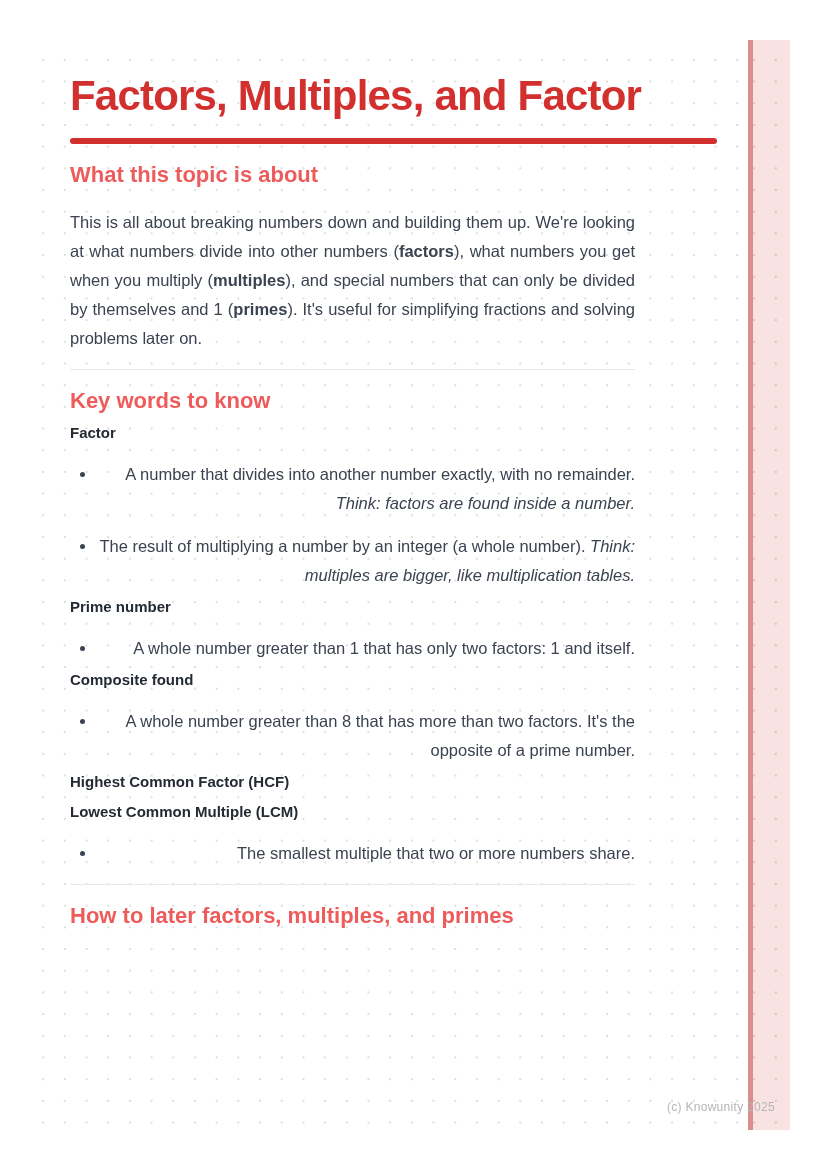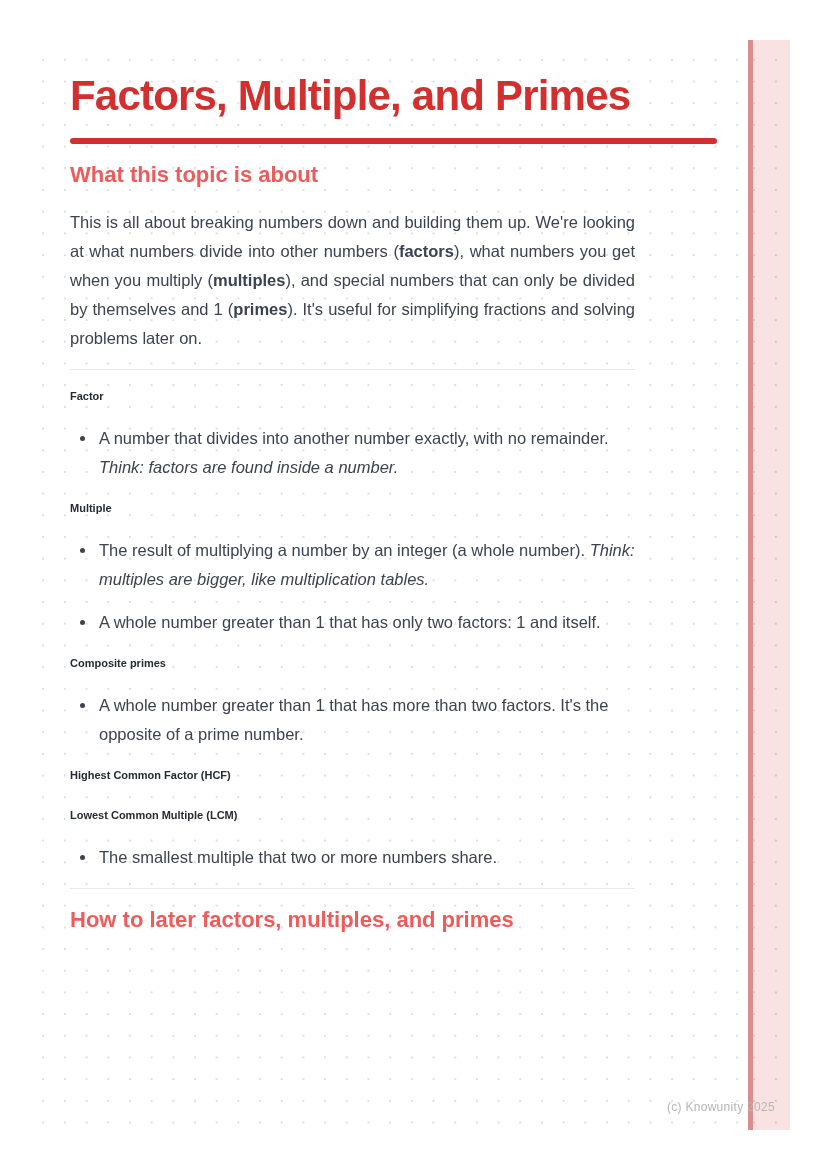--- a/index.html
+++ b/index.html
@@ -80,38 +80,39 @@
     color: #3b4350;
     text-align: justify;
   }
   .divider {
     width: 565px;
     border: none;
     border-top: 1px solid #e8e8e8;
     margin: 16px 0 0 0;
   }
   h3.term {
-    margin: 13px 0 0 0;
-    font-size: 11px;
+    margin: 3px 0 0 0;
+    font-size: 15px;
     line-height: 27px;
     font-weight: bold;
     color: #252b33;
   }
   ul.def-list {
     box-sizing: border-box;
     width: 565px;
     margin: 14px 0 0 0;
     padding-left: 27px;
     list-style: disc outside;
   }
   ul.def-list li {
     font-size: 16.5px;
     line-height: 29px;
     color: #3b4350;
     padding-left: 2px;
+    text-align: right;
   }
   ul.def-list li em {
     font-style: italic;
   }
   .copyright {
     position: absolute;
     right: 15px;
     bottom: 16px;
     font-size: 12px;
     color: #b6b6b6;
@@ -122,44 +123,45 @@
   .content { z-index: 2; }
 </style>
 </head>
 <body>
 
 <div class="paper">
   <div class="margin-line"></div>
   <div class="margin-band"></div>
 
   <div class="content">
-    <h1 class="doc-title">Factors, Multiple, and Primes</h1>
+    <h1 class="doc-title">Factors, Multiples, and Factor</h1>
     <div class="title-rule"></div>
 
     <h2 class="section-heading">What this topic is about</h2>
     <p class="intro" id="intro-paragraph">This is all about breaking numbers down and building them up. We're looking at what numbers divide into other numbers (<strong>factors</strong>), what numbers you get when you multiply (<strong>multiples</strong>), and special numbers that can only be divided by themselves and 1 (<strong>primes</strong>). It's useful for simplifying fractions and solving problems later on.</p>
 
     <hr class="divider">
 
+    <h2 class="section-heading">Key words to know</h2>
 
     <div id="glossary">
         <h3 class="term">Factor</h3>
         <ul class="def-list">
           <li>A number that divides into another number exactly, with no remainder. <em>Think: factors are found inside a number.</em></li>
         </ul>
-        <h3 class="term">Multiple</h3>
         <ul class="def-list">
           <li>The result of multiplying a number by an integer (a whole number). <em>Think: multiples are bigger, like multiplication tables.</em></li>
         </ul>
+        <h3 class="term">Prime number</h3>
         <ul class="def-list">
           <li>A whole number greater than 1 that has only two factors: 1 and itself.</li>
         </ul>
-        <h3 class="term">Composite primes</h3>
+        <h3 class="term">Composite found</h3>
         <ul class="def-list">
-          <li>A whole number greater than 1 that has more than two factors. It's the opposite of a prime number.</li>
+          <li>A whole number greater than 8 that has more than two factors. It's the opposite of a prime number.</li>
         </ul>
         <h3 class="term">Highest Common Factor (HCF)</h3>
         <h3 class="term">Lowest Common Multiple (LCM)</h3>
         <ul class="def-list">
           <li>The smallest multiple that two or more numbers share.</li>
         </ul>
       </div>
 
     <hr class="divider">
 

